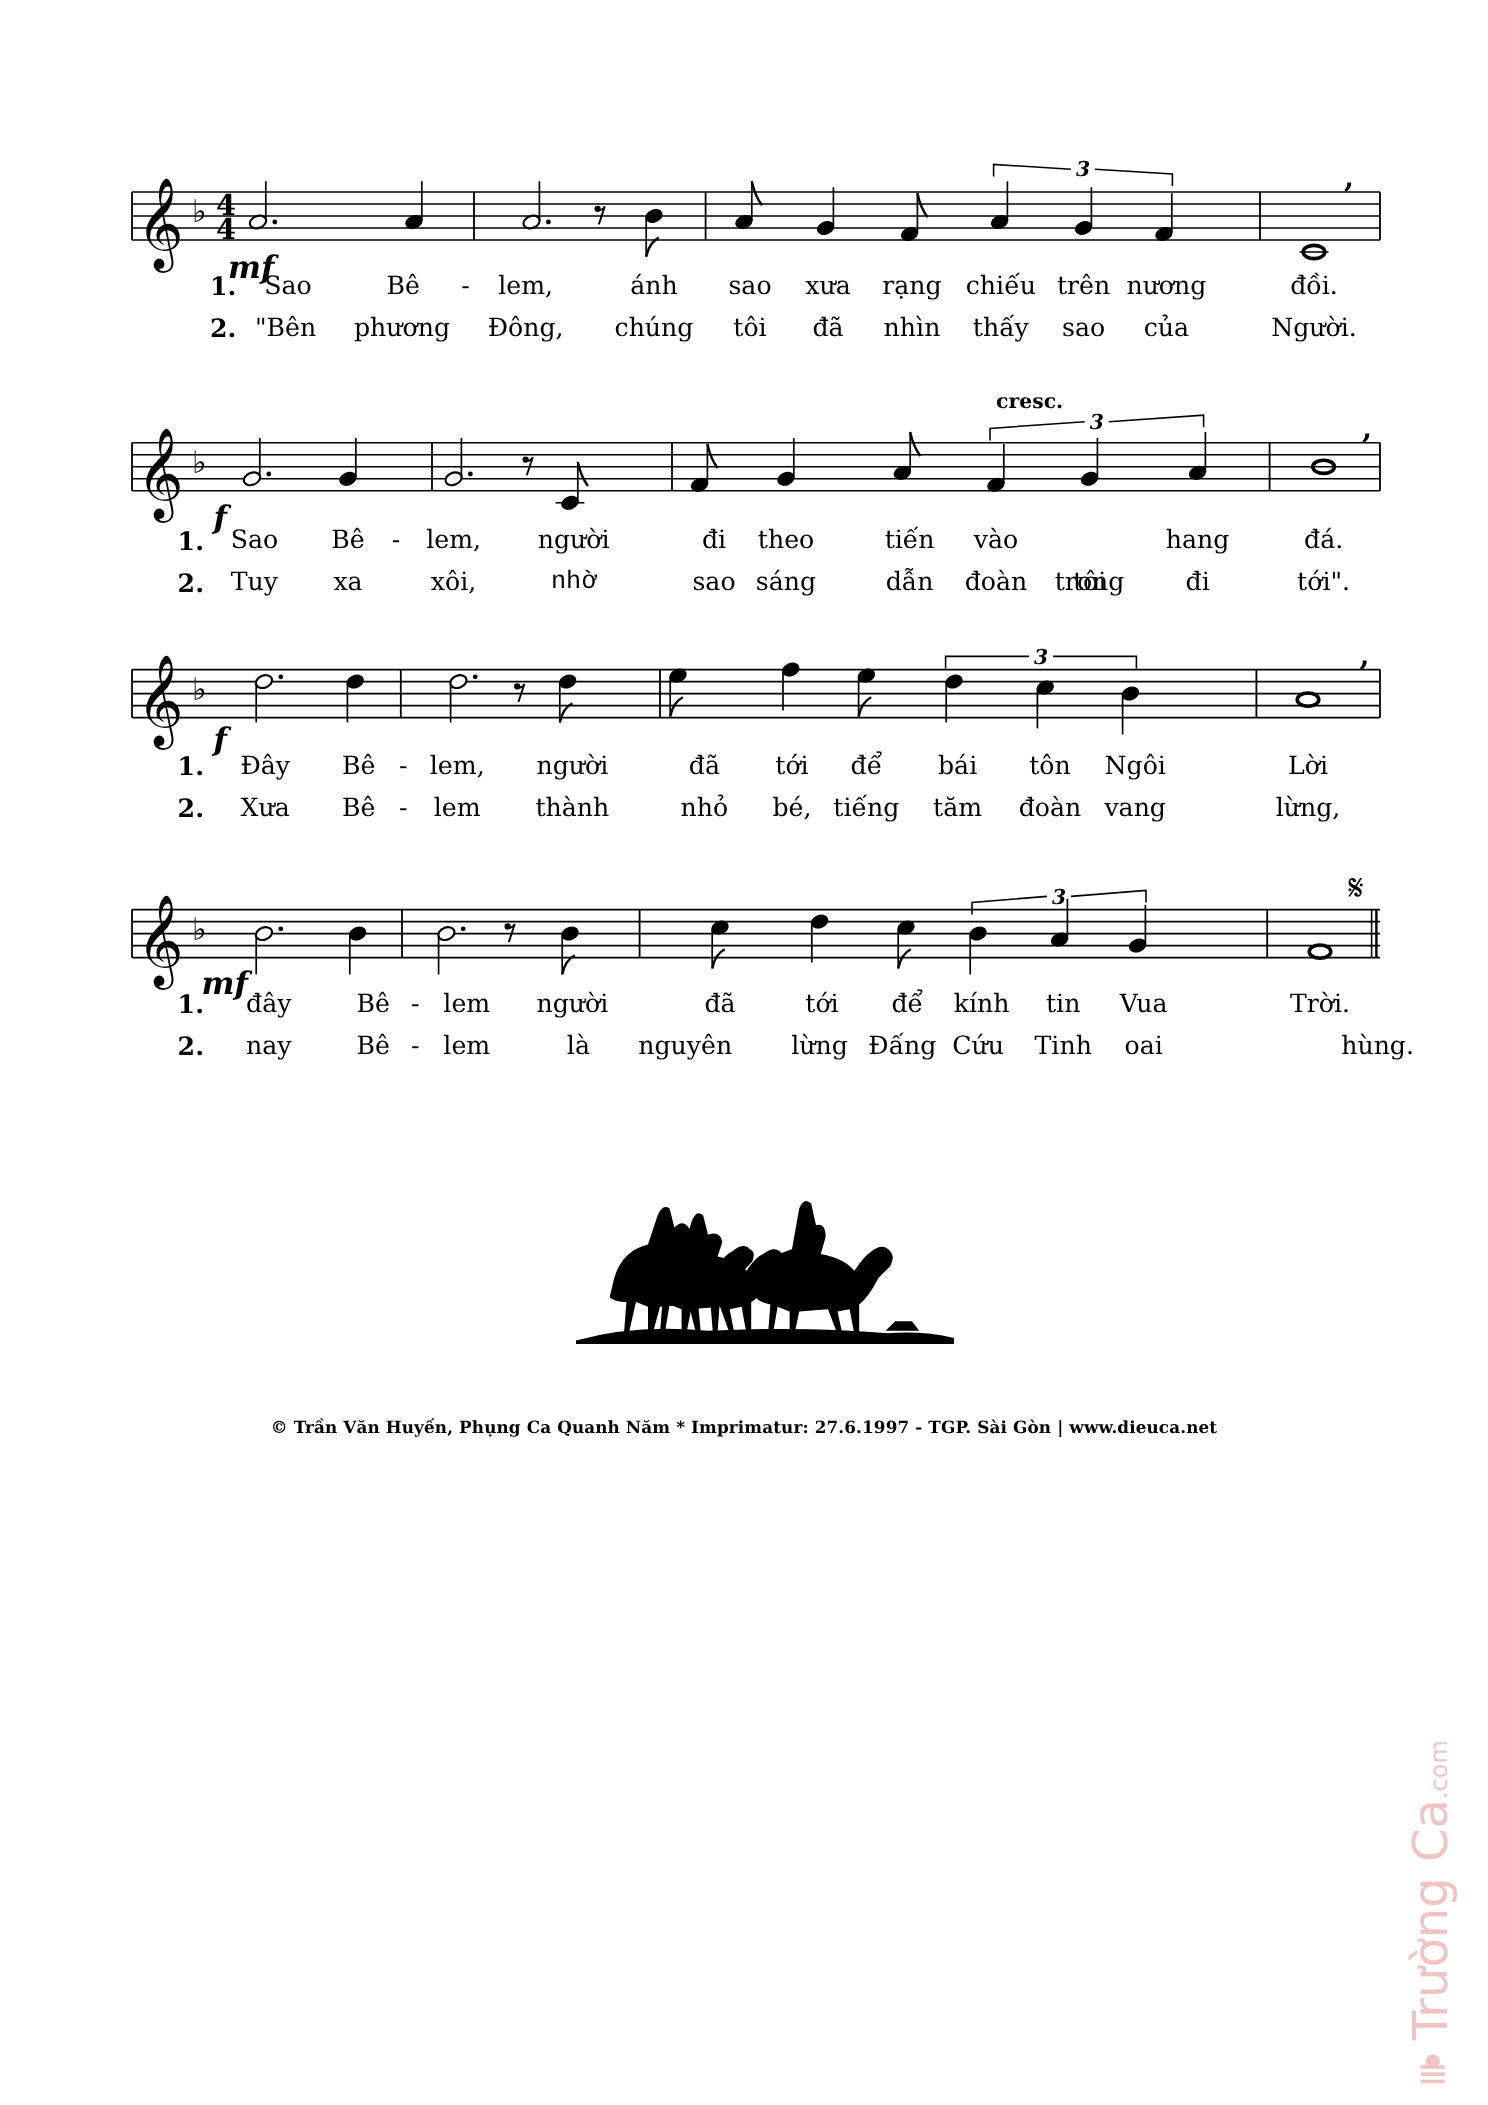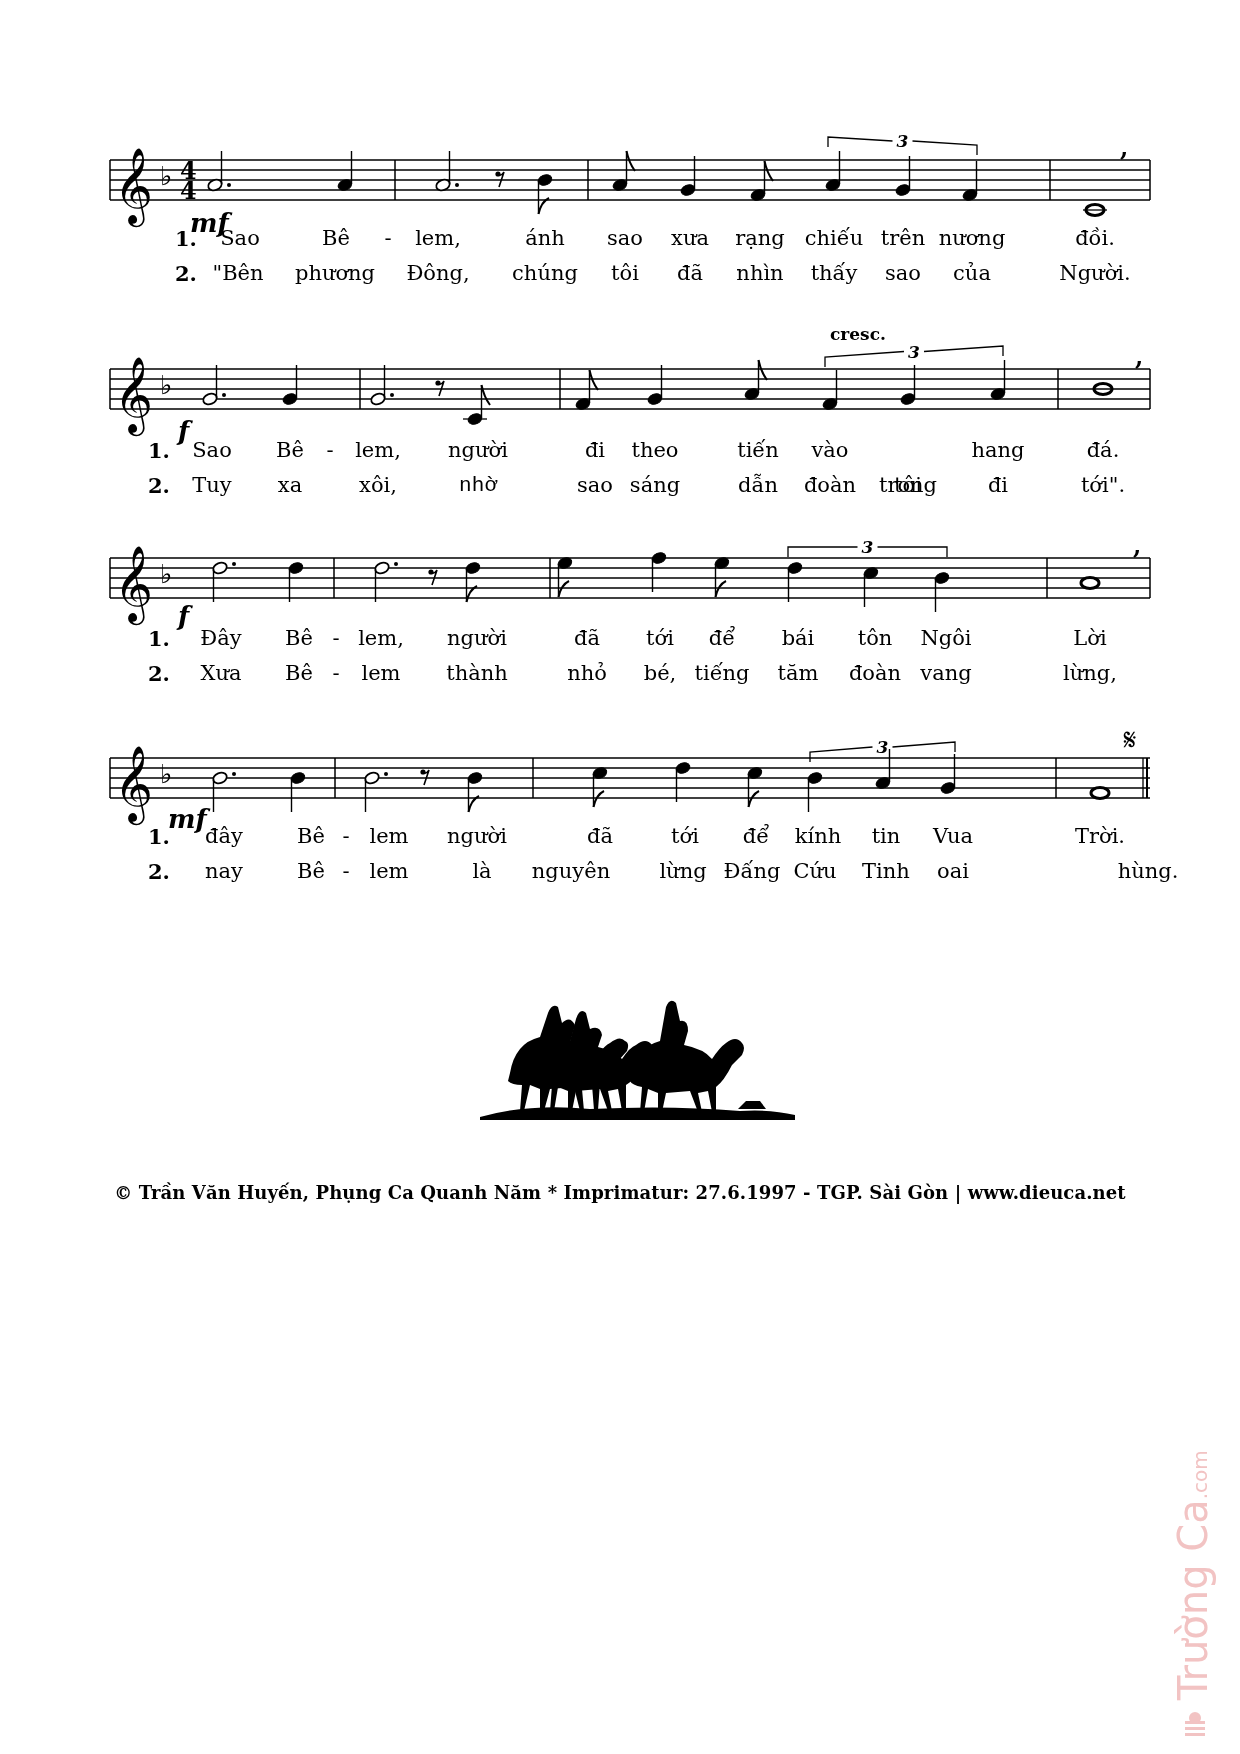--- a/index.html
+++ b/index.html
@@ -1,20 +1,20 @@
 <!DOCTYPE html>
 <html><head>
 <meta charset="utf-8">
 <style>
   html, body { margin: 0; padding: 0; background: #ffffff; }
   body { width: 1240px; height: 1754px; position: relative; overflow: hidden; font-family: "DejaVu Serif", serif; color: #000; }
   #score { position: absolute; left: 0; top: 0; width: 1240px; height: 1754px; }
   .lyric { position: absolute; font-family: "DejaVu Serif", serif; font-size: 21px; white-space: nowrap; transform: translateX(-50%); line-height: 1; }
   .verse-num { position: absolute; font-family: "DejaVu Serif", serif; font-weight: bold; font-size: 21px; white-space: nowrap; line-height: 1; }
-  .footer { position: absolute; left: 0; width: 1240px; top: 1182px; text-align: center; font-family: "DejaVu Serif", serif; font-weight: bold; font-size: 18px; letter-spacing: 0.1px; }
+  .footer { position: absolute; left: 0; width: 1240px; top: 1182px; text-align: center; font-family: "DejaVu Serif", serif; font-weight: bold; font-size: 14px; letter-spacing: 0.1px; }
   .watermark { position: absolute; left: 1170px; top: 1740px; transform: rotate(-90deg); transform-origin: 0 0; font-family: "DejaVu Sans", sans-serif; font-size: 40px; color: #f2c3c3; white-space: nowrap; }
   .watermark small { font-size: 20px; }
   .wm-icon { display: inline-block; width: 30px; height: 30px; vertical-align: middle; margin-right: 10px; }
   .camels { position: absolute; left: 470px; top: 985px; width: 330px; height: 135px; }
 </style>
 </head>
 <body>
 
 <svg id="score" xmlns="http://www.w3.org/2000/svg" width="1240" height="1754" viewBox="0 0 1240 1754">
     <g>

